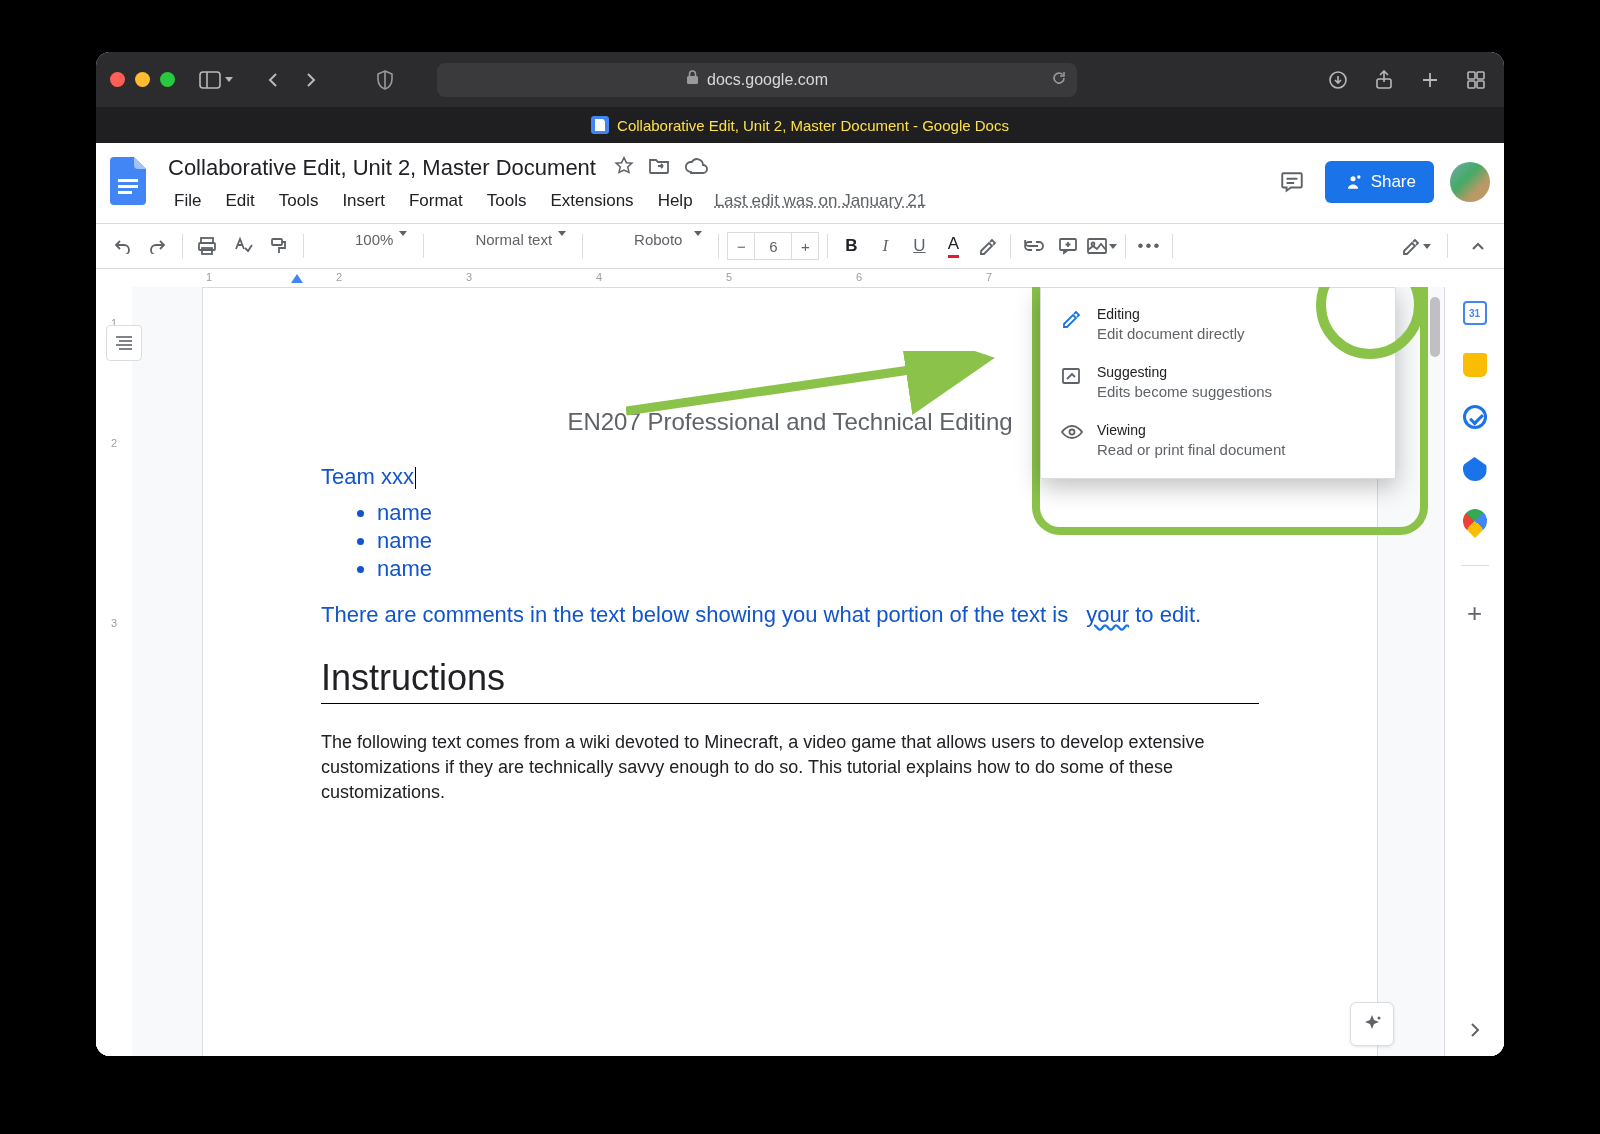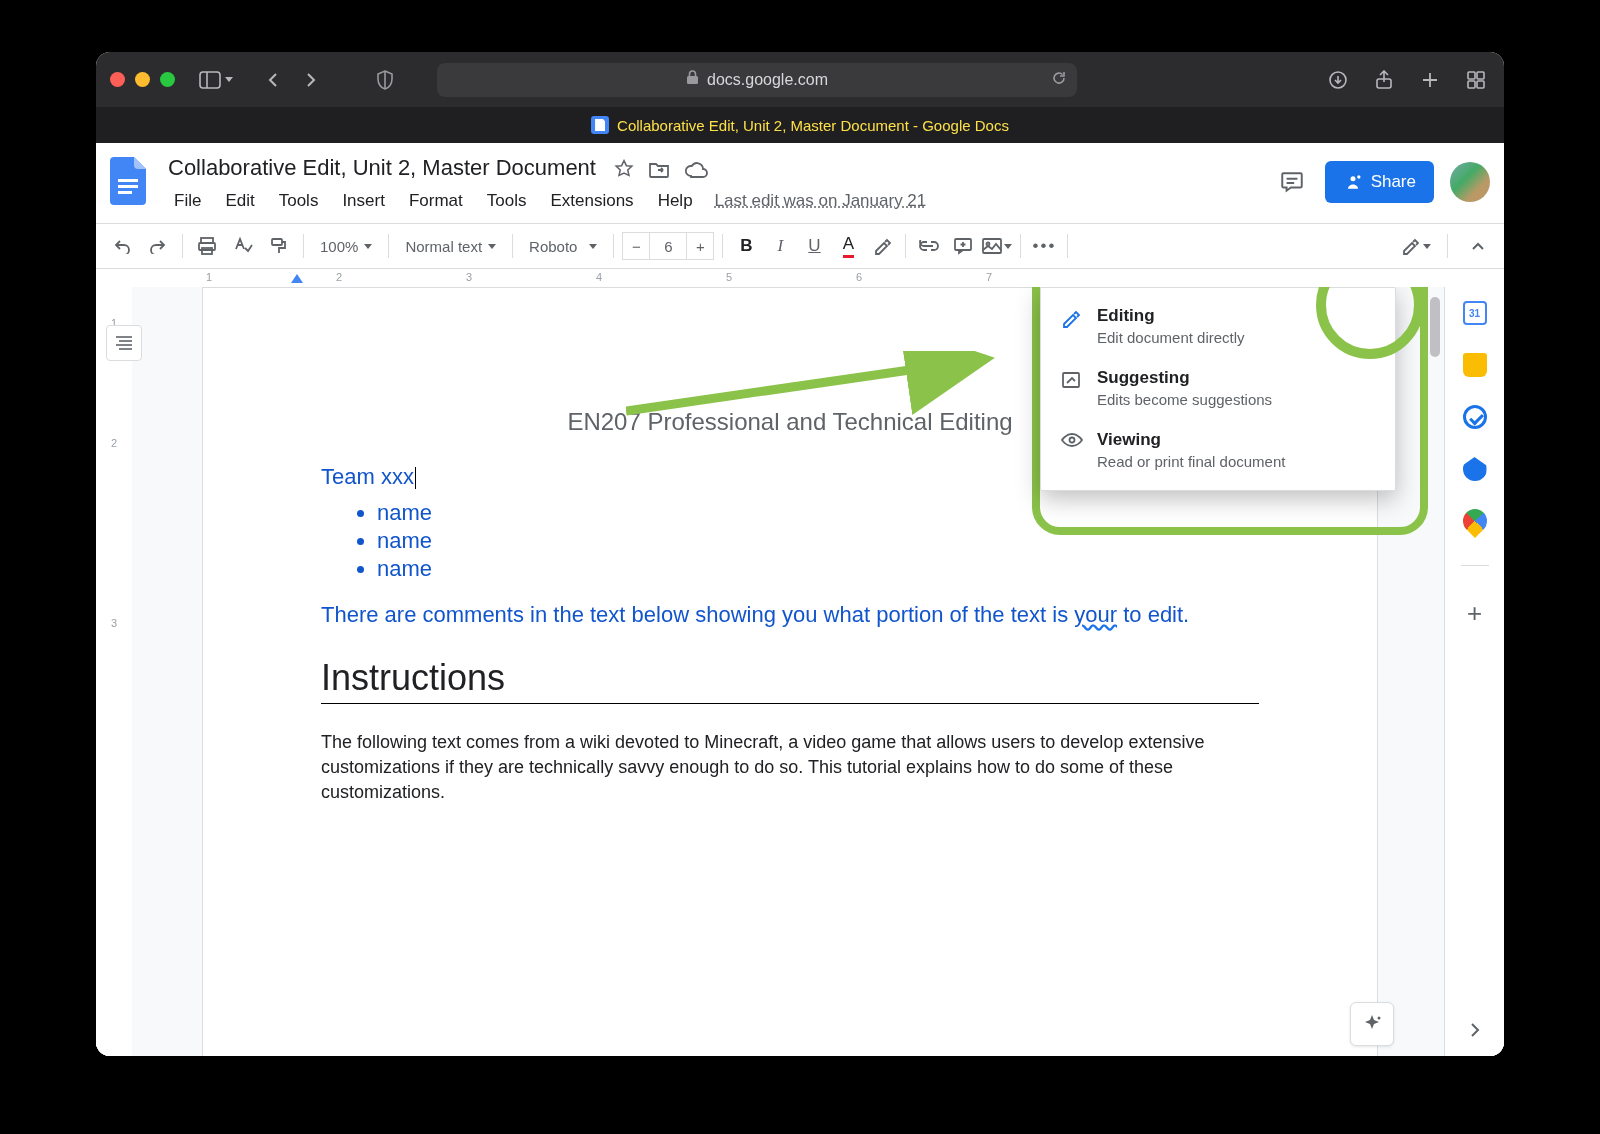--- a/index.html
+++ b/index.html
@@ -39,35 +39,35 @@
   
   .tabbar{height:36px;background:var(--mac-darker);display:flex;align-items:center;justify-content:center;color:#fde047;font-size:15px;gap:8px;}
   .tabbar .favicon{width:18px;height:18px;background:#4285f4;border-radius:3px;display:flex;align-items:center;justify-content:center;}
   .tabbar .favicon::after{content:"";width:10px;height:12px;background:#fff;clip-path:polygon(0 0,80% 0,100% 20%,100% 100%,0 100%);} 
   
   .docs{position:absolute;top:91px;left:0;right:0;bottom:0;background:#fff;display:flex;flex-direction:column;}
   .doc-header{display:flex;align-items:flex-start;padding:10px 14px 0 10px;gap:14px;}
   .docs-logo{width:44px;height:56px;display:flex;align-items:center;justify-content:center;}
   .docs-logo svg{width:36px;height:48px;}
   .doc-meta{flex:1;}
-  .doc-title-row{display:flex;align-items:flex-end;gap:14px;}
+  .doc-title-row{display:flex;align-items:center;gap:14px;}
   .doc-title{font-size:22px;color:var(--gd-text);padding:2px 4px;}
   .title-icon{color:#5f6368;}
   .menu-row{display:flex;gap:4px;margin-top:4px;font-size:17px;color:var(--gd-text);align-items:center;}
   .menu-row .mi{padding:4px 10px;border-radius:4px;cursor:pointer;}
   .last-edit{color:#5f6368;text-decoration:underline dotted;margin-left:8px;}
   .header-right{display:flex;align-items:center;gap:16px;margin-top:8px;}
   .comments-btn{width:34px;height:34px;display:flex;align-items:center;justify-content:center;color:#5f6368;}
   .share-btn{background:var(--gd-blue);color:#fff;border-radius:6px;height:42px;padding:0 18px;display:flex;align-items:center;gap:8px;font-size:17px;font-weight:500;}
   .avatar{width:40px;height:40px;border-radius:50%;background:linear-gradient(135deg,#7aa 0%,#4a6 40%,#b96 70%);}
   
   .toolbar{height:46px;border-top:1px solid var(--gd-border);border-bottom:1px solid var(--gd-border);display:flex;align-items:center;padding:0 10px;gap:4px;font-size:15px;color:#5f6368;margin-top:8px;position:relative;}
   .tbtn{min-width:32px;height:32px;display:flex;align-items:center;justify-content:center;border-radius:4px;color:#5f6368;padding:0 4px;}
   .tsep{width:1px;height:24px;background:var(--gd-border);margin:0 4px;}
-  .zoom-sel,.style-sel,.font-sel{display:flex;align-items:center;gap:6px;padding:0 8px;height:30px;}
+  .zoom-sel,.style-sel,.font-sel{display:flex;gap:6px;padding:0 8px;height:30px;margin-left:35px;}
   .size-ctrl{display:flex;align-items:center;gap:0;}
   .size-ctrl .minus,.size-ctrl .plus{width:28px;height:28px;border:1px solid var(--gd-border);display:flex;align-items:center;justify-content:center;}
   .size-ctrl .val{width:36px;height:28px;border-top:1px solid var(--gd-border);border-bottom:1px solid var(--gd-border);display:flex;align-items:center;justify-content:center;}
   .fmt-btn{width:30px;height:30px;display:flex;align-items:center;justify-content:center;font-size:17px;}
   .mode-btn{display:flex;align-items:center;gap:4px;padding:0 8px;margin-left:auto;}
   .chev-up{margin-left:6px;}
   
   .ruler-area{display:flex;}
   .vruler{width:36px;background:#fff;border-right:0;padding-top:30px;font-size:11px;color:#9aa0a6;display:flex;flex-direction:column;align-items:center;}
   .vruler .vt{height:120px;display:flex;align-items:flex-start;}
@@ -80,21 +80,21 @@
   .doc-content{padding:120px 118px 40px 118px;font-family:Arial,sans-serif;color:var(--gd-text);}
   .doc-h1{text-align:center;font-weight:900;font-size:42px;letter-spacing:1px;margin:0 0 10px;}
   .doc-sub{text-align:center;font-size:24px;color:#5f6368;margin:0 0 28px;}
   .blue-text{color:var(--doc-link);font-size:22px;}
   .team-line{margin:10px 0;position:relative;}
   .cursor-caret{display:inline-block;width:1px;height:22px;background:#000;vertical-align:middle;margin-left:1px;}
   ul.blue-list{color:var(--doc-link);font-size:22px;margin:8px 0 18px;padding-left:56px;}
   ul.blue-list li{margin:2px 0;}
   ul.blue-list li::marker{color:var(--doc-link);font-size:22px;}
   .comments-note{color:var(--doc-link);font-size:22px;line-height:1.4;margin:10px 0 26px;}
-  .comments-note .wavy{text-decoration:underline wavy #1a73e8;}
+  .comments-note .wavy{text-decoration:underline wavy #1a73e8;margin-left:12px;}
   .instructions-h{font-size:36px;font-weight:400;margin:16px 0 4px;border-bottom:1px solid #000;padding-bottom:4px;}
   .para{font-size:18px;line-height:1.4;margin-top:26px;}
   
   .outline-btn{position:absolute;left:10px;top:38px;width:36px;height:36px;border:1px solid var(--gd-border);border-radius:4px;display:flex;align-items:center;justify-content:center;color:#5f6368;background:#fff;}
   
   .explore-btn{position:absolute;right:110px;bottom:10px;width:44px;height:44px;background:#fff;border:1px solid var(--gd-border);border-radius:6px;display:flex;align-items:center;justify-content:center;color:#5f6368;box-shadow:0 1px 3px rgba(0,0,0,.1);}
   
   .sidepanel{position:absolute;right:0;top:0;bottom:0;width:60px;background:#fff;border-left:1px solid var(--gd-border);display:flex;flex-direction:column;align-items:center;padding-top:14px;gap:28px;}
   .sp-ico{width:24px;height:24px;border-radius:4px;}
   .sp-cal{background:#fff;border:2px solid #4285f4;position:relative;}
@@ -105,21 +105,21 @@
   .sp-contacts{background:#1a73e8;border-radius:50%;clip-path:polygon(50% 0,100% 35%,100% 100%,0 100%,0 35%);}
   .sp-maps{background:conic-gradient(#34a853 0 90deg,#4285f4 90deg 180deg,#fbbc04 180deg 270deg,#ea4335 270deg 360deg);border-radius:50% 50% 50% 0;transform:rotate(-45deg);}
   .sp-div{width:28px;height:1px;background:var(--gd-border);margin:4px 0;}
   .sp-plus{font-size:26px;color:#5f6368;}
   .sp-expand{position:absolute;bottom:14px;color:#5f6368;}
   
   .mode-dropdown{position:absolute;right:108px;top:0px;width:356px;background:#fff;border:1px solid var(--gd-border);border-radius:2px;box-shadow:0 8px 24px rgba(0,0,0,.25);z-index:50;padding:8px 0;}
   .mode-item{display:flex;gap:14px;padding:10px 20px 12px;cursor:pointer;}
   .mode-item .mico{width:22px;color:#5f6368;margin-top:2px;}
   .mode-item .mico.editing{color:#1a73e8;}
-  .mode-item .mt{font-size:17px;color:var(--gd-text);font-weight:700;}
+  .mode-item .mt{font-size:14px;color:var(--gd-text);font-weight:400;}
   .mode-item .md{font-size:15px;color:#5f6368;margin-top:3px;}
   
   .green-circle{position:absolute;right:80px;top:-36px;width:108px;height:108px;border:10px solid var(--highlight);border-radius:50%;z-index:60;pointer-events:none;}
   .green-box{position:absolute;right:76px;top:-38px;width:396px;height:286px;border:8px solid var(--highlight);border-radius:28px;z-index:40;pointer-events:none;}
   .green-arrow{position:absolute;left:530px;top:64px;z-index:60;pointer-events:none;}
   
   .scrollbar-v{position:absolute;right:64px;top:10px;width:10px;height:60px;background:#c0c0c4;border-radius:5px;}
   .caret-down{width:0;height:0;border-left:4px solid transparent;border-right:4px solid transparent;border-top:5px solid currentColor;display:inline-block;}
 </style>
 </head>

